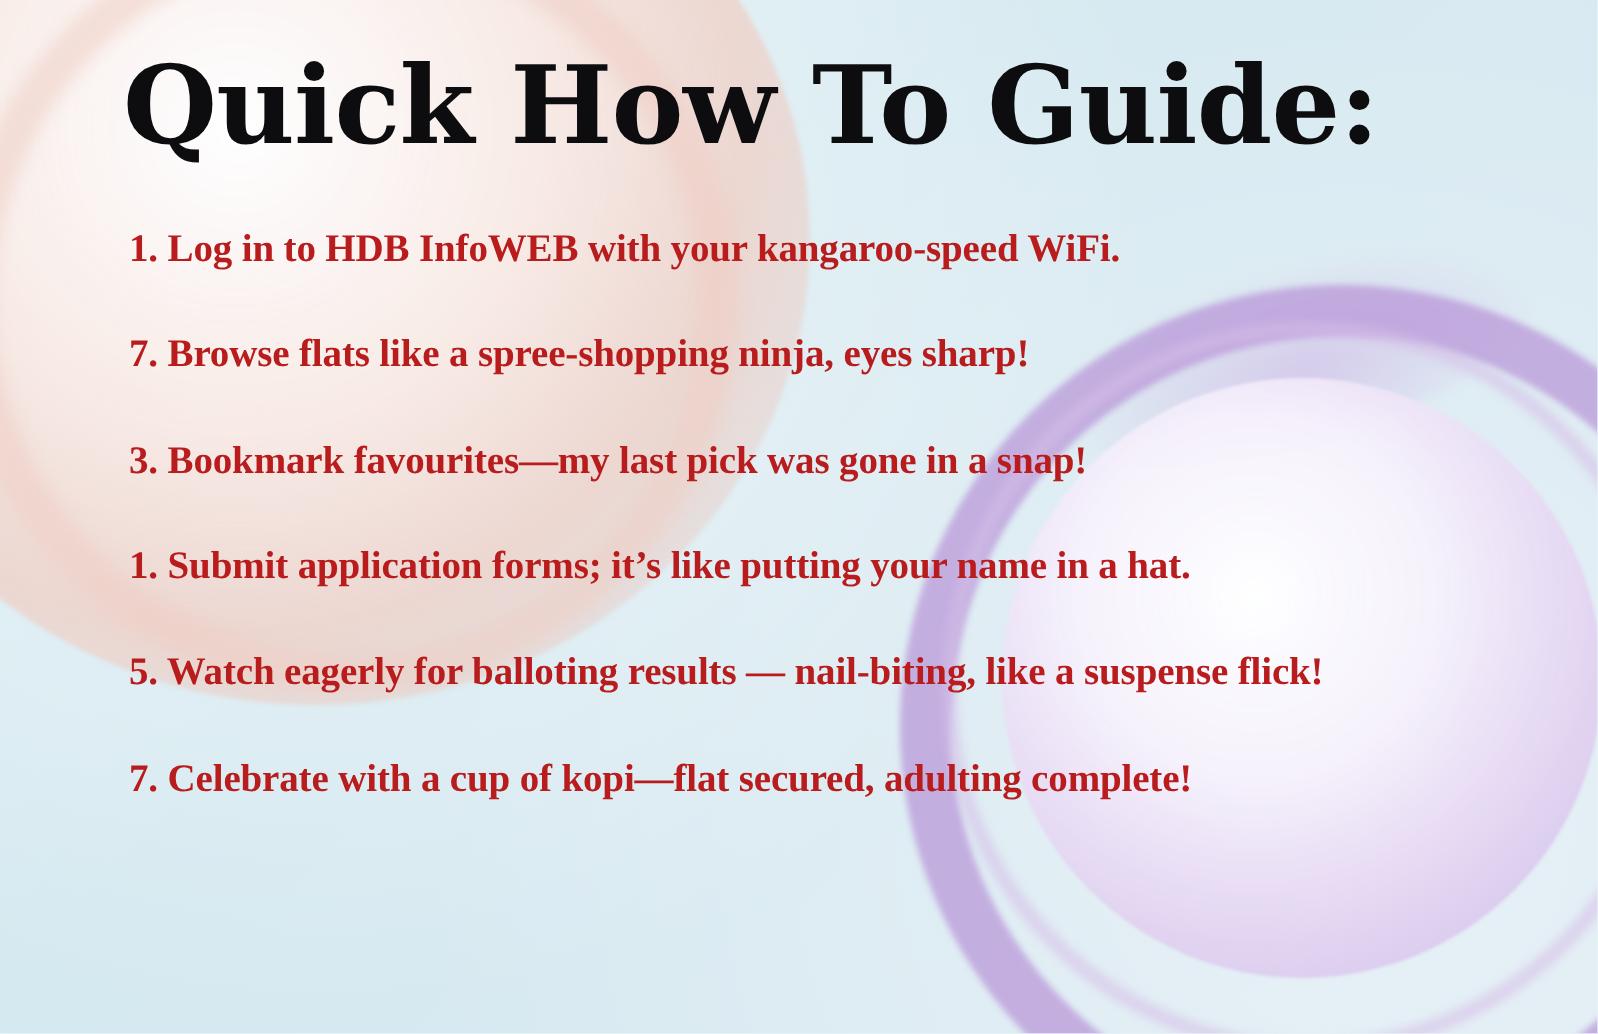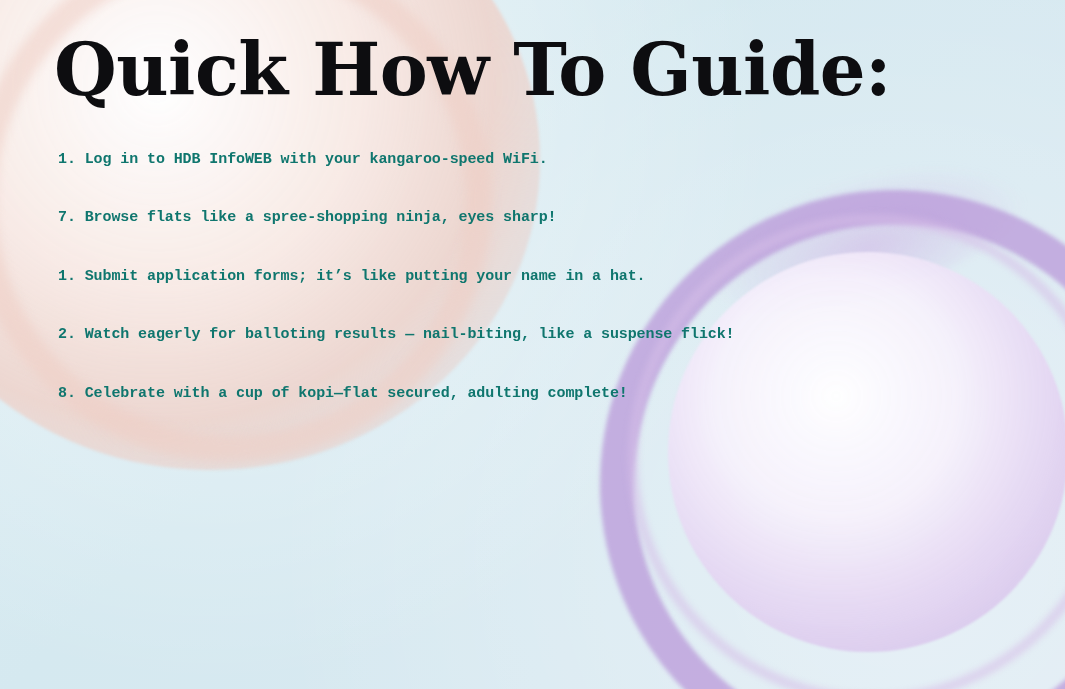--- a/index.html
+++ b/index.html
@@ -96,46 +96,46 @@
     height: 120px;
     border-radius: 50%;
     background: radial-gradient(ellipse at 50% 60%, rgba(206,176,228,0.55), rgba(206,176,228,0) 70%);
     transform: rotate(-16deg);
     filter: blur(4px);
   }
 
   .content {
     position: absolute;
     inset: 0;
-    padding: 18px 40px 0 52px;
+    padding: 18px 40px 0 80px;
     box-sizing: border-box;
   }
 
   .title {
     font-family: "DejaVu Serif", serif;
     font-weight: 700;
     font-size: 72px;
     line-height: 1.05;
     letter-spacing: -0.5px;
     color: #0d0d10;
     margin: 14px 0 44px 2px;
     white-space: nowrap;
   }
 
   .steps {
     list-style: none;
     margin: 0;
     padding: 0 0 0 6px;
   }
   .steps li {
-    font-family: Liberation Mono, monospace;
+    font-family: Liberation Serif, serif;
     font-weight: 700;
-    font-size: 15px;
+    font-size: 26px;
     line-height: 1.1;
-    color: #0f766e;
+    color: #b91c1c;
     margin-bottom: 42px;
     letter-spacing: -0.1px;
     white-space: nowrap;
   }
   .steps li:last-child { margin-bottom: 0; }
 </style>
 </head>
 <body>
 
 <div class="canvas">
@@ -148,18 +148,19 @@
   <div class="blob-lilac-ring"></div>
   <div class="blob-lilac-ring2"></div>
   <div class="blob-lilac-fill"></div>
 
   <div class="content">
     <div class="title">Quick How To Guide:</div>
 
     <ul class="steps">
       <li>1. Log in to HDB InfoWEB with your kangaroo-speed WiFi.</li>
       <li>7. Browse flats like a spree-shopping ninja, eyes sharp!</li>
+      <li>3. Bookmark favourites—my last pick was gone in a snap!</li>
       <li>1. Submit application forms; it’s like putting your name in a hat.</li>
-      <li>2. Watch eagerly for balloting results — nail-biting, like a suspense flick!</li>
-      <li>8. Celebrate with a cup of kopi—flat secured, adulting complete!</li>
+      <li>5. Watch eagerly for balloting results — nail-biting, like a suspense flick!</li>
+      <li>7. Celebrate with a cup of kopi—flat secured, adulting complete!</li>
     </ul>
   </div>
 </div>
 
 </body></html>

